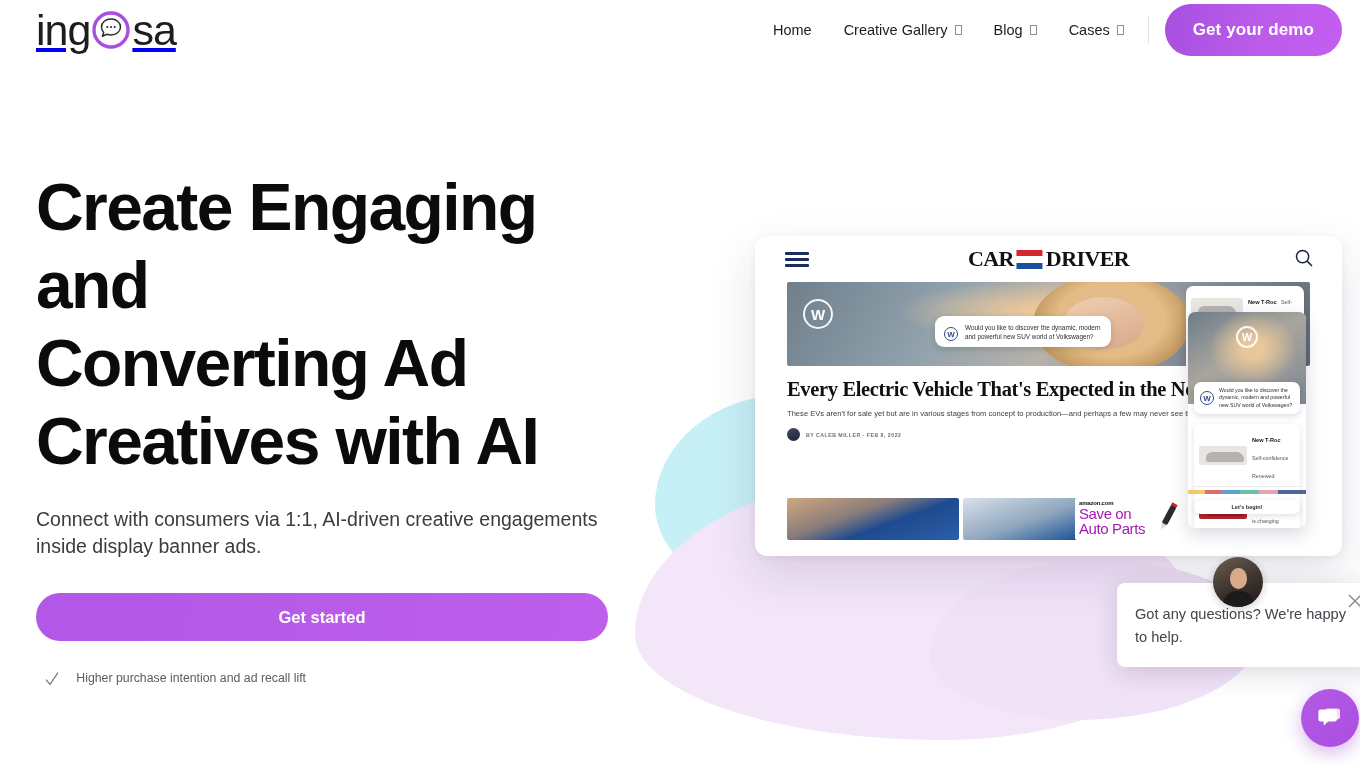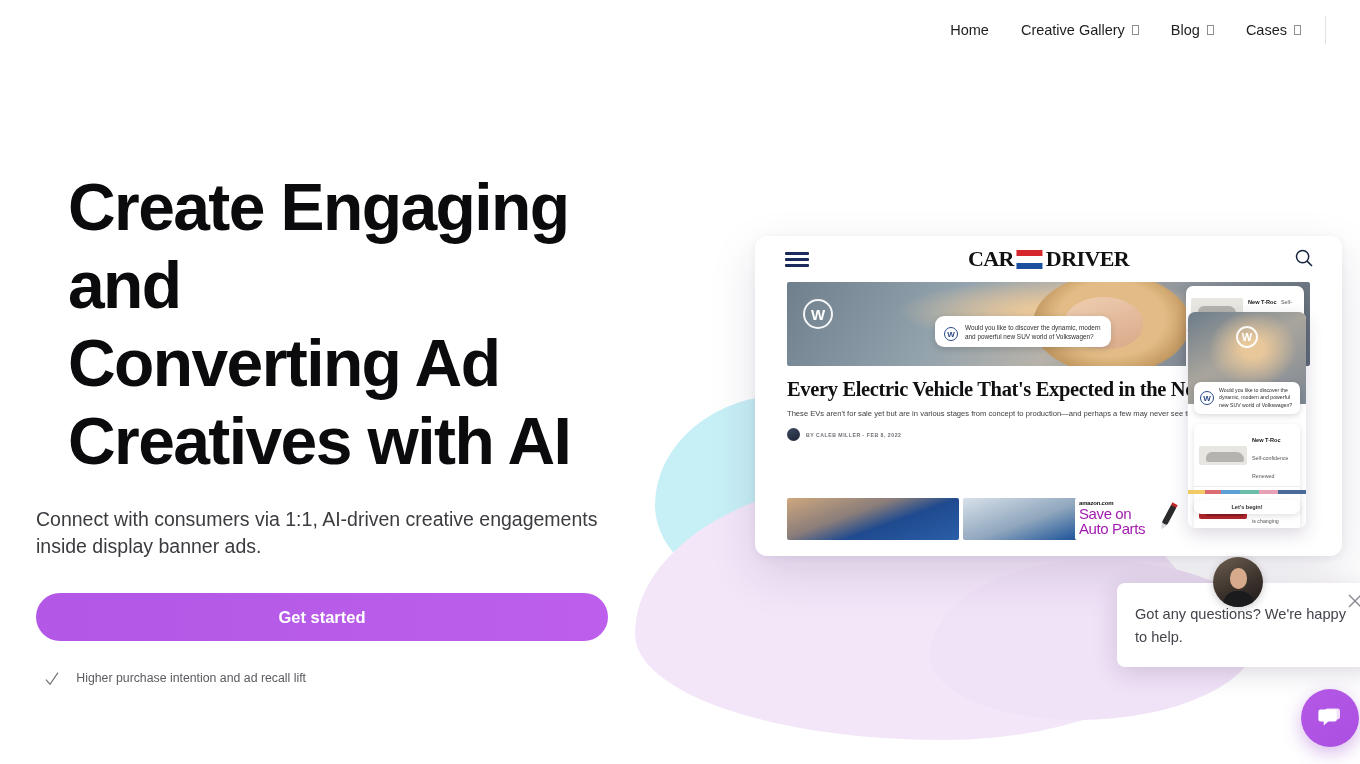--- a/index.html
+++ b/index.html
@@ -56,21 +56,21 @@
     font-family:"Liberation Sans", sans-serif;
     display:flex; align-items:center; justify-content:center;
   }
 
   
   .hero-left { position:absolute; left:36px; top:168px; width:620px; z-index:20; }
   h1.headline {
     font-size:66px; line-height:78px; font-weight:700; color:#0b0b0d;
     letter-spacing:-1.6px; margin:0 0 26px 0;
   }
-  .headline-line { display:block;margin-left:32px; }
+  .headline-line { display:block; }
   .subhead {
     font-size:19.5px; line-height:27px; color:#3b3b40; font-weight:400;
     max-width:580px; margin-bottom:33px;
   }
   .get-started {
     display:flex; align-items:center; justify-content:center;
     width:572px; height:48px; border-radius:24px; border:none; cursor:pointer;
     background:linear-gradient(95deg,#b257e6 0%,#b85ce9 60%,#bd5fec 100%);
     color:#fff; font-size:16.5px; font-weight:600;
     font-family:"Liberation Sans", sans-serif; margin-bottom:28px;
@@ -200,38 +200,52 @@
 
 <div class="page">
 
   <div class="blobs">
     <div class="blob-cyan"></div>
     <div class="blob-lav"></div>
     <div class="blob-lav2"></div>
   </div>
 
   <div class="header">
+    <a class="logo" href="#">
+      <span class="logo-text">ing</span>
+      <span class="logo-mark">
+        <svg viewBox="0 0 40 40" width="40" height="40">
+          <circle cx="20" cy="20" r="17" fill="none" stroke="#a84fe0" stroke-width="3.4"></circle>
+          <path d="M10.5 17c0-4.6 4.3-8 9.5-8s9.5 3.4 9.5 8-4.3 8-9.5 8c-1.4 0-2.8-.25-4-.7l-4.6 1.9 1.3-3.7C11.4 21.1 10.5 19.1 10.5 17z" fill="#fff" stroke="#2b2b2e" stroke-width="1.5" stroke-linejoin="round"></path>
+          <circle cx="16.3" cy="17" r="1.05" fill="#2b2b2e"></circle>
+          <circle cx="20" cy="17" r="1.05" fill="#2b2b2e"></circle>
+          <circle cx="23.7" cy="17" r="1.05" fill="#2b2b2e"></circle>
+        </svg>
+      </span>
+      <span class="logo-text">sa</span>
+    </a>
 
     <nav class="nav">
       <a class="nav-link" href="#">
         <span>Home</span>
       </a>
       <a class="nav-link" href="#">
         <span>Creative Gallery</span>
         <i class="tofu"></i>
       </a>
       <a class="nav-link" href="#">
         <span>Blog</span>
         <i class="tofu"></i>
       </a>
       <a class="nav-link" href="#">
         <span>Cases</span>
         <i class="tofu"></i>
       </a>
       <span class="nav-sep"></span>
+      <button class="demo-btn">Get your demo</button>
     </nav>
   </div>
 
   <div class="hero-left">
     <h1 class="headline">
       <span class="headline-line">Create Engaging and</span>
       <span class="headline-line">Converting Ad</span>
       <span class="headline-line">Creatives with AI</span>
     </h1>
     <p class="subhead">Connect with consumers via 1:1, AI-driven creative engagements inside display banner ads.</p>

